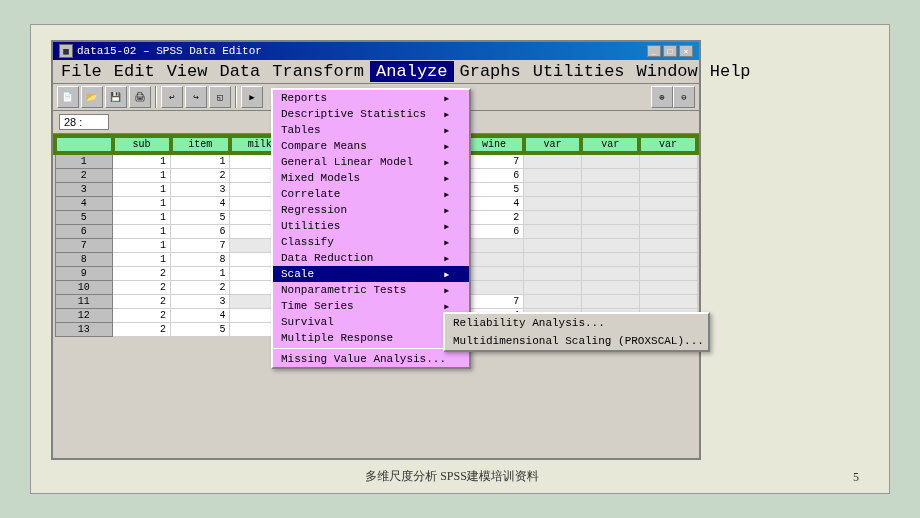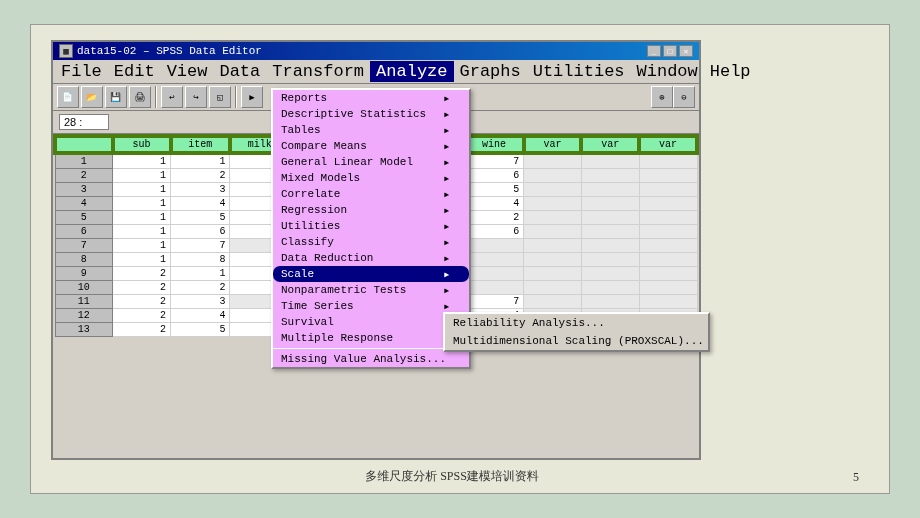--- a/index.html
+++ b/index.html
@@ -221,21 +221,20 @@
     }
 
     .dropdown-item:hover, .dropdown-item.active {
       background: #000080;
       color: white;
     }
 
     .dropdown-item.active {
       background: #000080;
       color: white;
-      border-radius: 7px;
     }
 
     .dropdown-item .arrow {
       font-size: 8px;
     }
 
     .dropdown-divider {
       height: 1px;
       background: #808080;
       margin: 2px 0;

